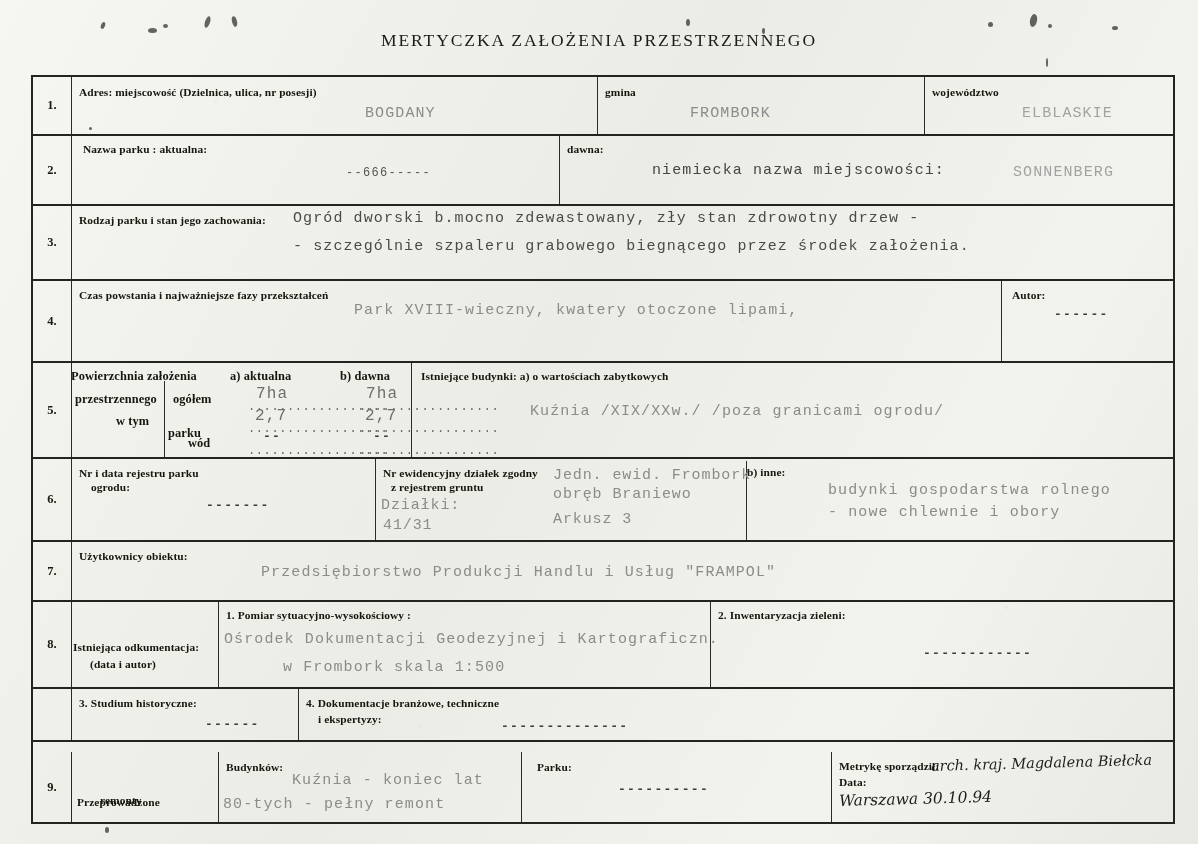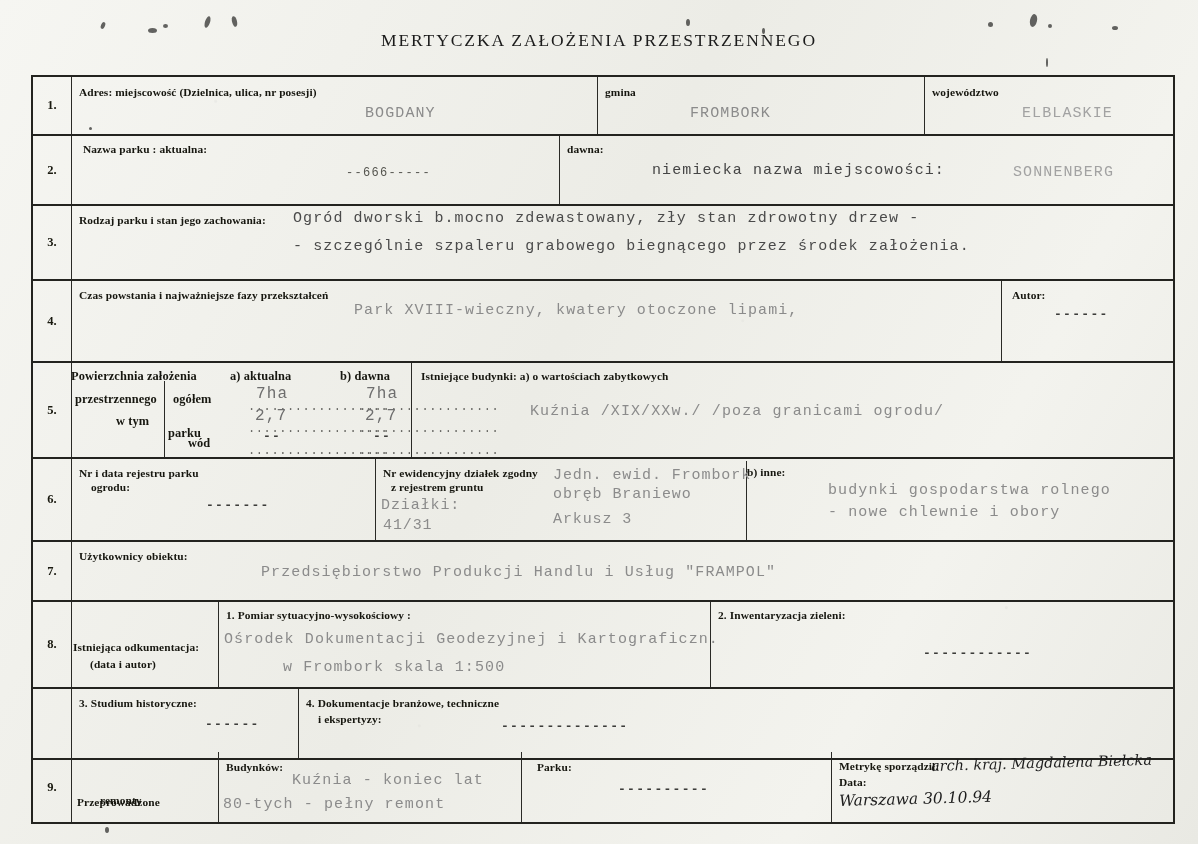--- a/index.html
+++ b/index.html
@@ -232,21 +232,21 @@
     <div class="vline" style="left:677px;"></div>
     <div class="lbl" style="left:40px;top:39px;">Istniejąca odkumentacja:</div>
     <div class="lbl" style="left:57px;top:56px;">(data i autor)</div>
     <div class="lbl" style="left:193px;top:7px;">1. Pomiar sytuacyjno-wysokościowy :</div>
     <div class="tw dim" style="left:191px;top:29px;">Ośrodek Dokumentacji Geodezyjnej i Kartograficzn.</div>
     <div class="tw dim" style="left:250px;top:57px;">w Frombork    skala  1:500</div>
     <div class="lbl" style="left:685px;top:7px;">2. Inwentaryzacja zieleni:</div>
     <div class="dash" style="left:890px;top:44px;font-size:13px;">------------</div>
   </div>
 
-  <div class="row" style="top:612px;height:71px;">
+  <div class="row" style="top:612px;height:53px;">
     <div class="vline" style="left:38px;"></div>
     <div class="vline" style="left:265px;"></div>
     <div class="lbl" style="left:46px;top:8px;">3. Studium historyczne:</div>
     <div class="dash" style="left:172px;top:28px;font-size:13px;">------</div>
     <div class="lbl" style="left:273px;top:8px;">4. Dokumentacje branżowe, techniczne</div>
     <div class="lbl" style="left:285px;top:24px;">i ekspertyzy:</div>
     <div class="dash" style="left:468px;top:30px;font-size:13px;">--------------</div>
   </div>
 
   <div class="row last" style="top:675px;height:70px;">

